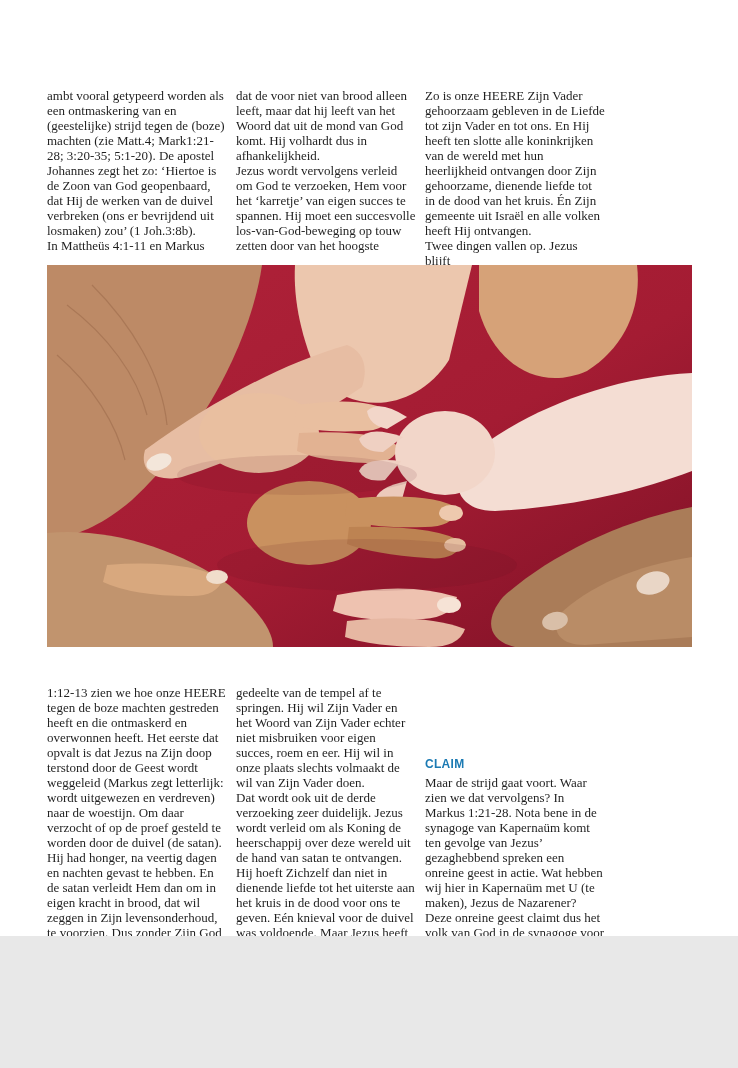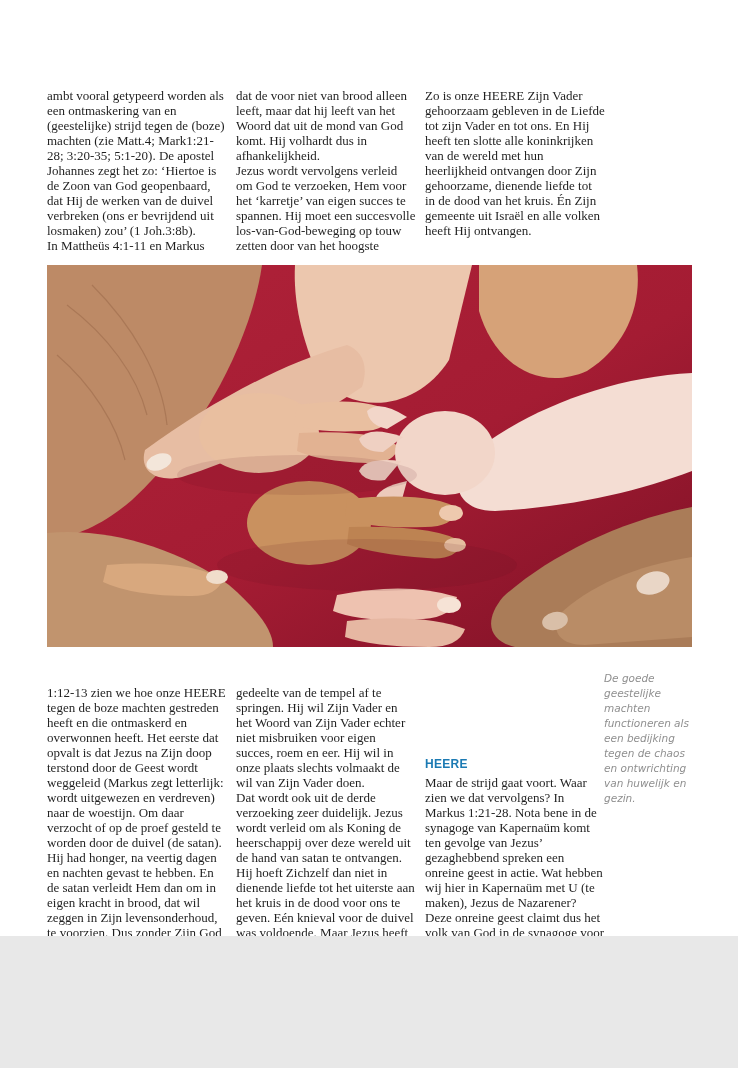--- a/index.html
+++ b/index.html
@@ -53,20 +53,21 @@
     <div class="col">
       <p>ambt vooral getypeerd worden als een ontmaskering van en (geestelijke) strijd tegen de (boze) machten (zie Matt.4; Mark1:21-28; 3:20-35; 5:1-20). De apostel Johannes zegt het zo: ‘Hiertoe is de Zoon van God geopenbaard, dat Hij de werken van de duivel verbreken (ons er bevrijdend uit losmaken) zou’ (1 Joh.3:8b).</p>
       <p>In Mattheüs 4:1-11 en Markus</p>
     </div>
     <div class="col">
       <p>dat de voor niet van brood alleen leeft, maar dat hij leeft van het Woord dat uit de mond van God komt. Hij volhardt dus in afhankelijkheid.</p>
       <p>Jezus wordt vervolgens verleid om God te verzoeken, Hem voor het ‘karretje’ van eigen succes te spannen. Hij moet een succesvolle los-van-God-beweging op touw zetten door van het hoogste</p>
     </div>
     <div class="col">
       <p>Zo is onze HEERE Zijn Vader gehoorzaam gebleven in de Liefde tot zijn Vader en tot ons. En Hij heeft ten slotte alle koninkrijken van de wereld met hun heerlijkheid ontvangen door Zijn gehoorzame, dienende liefde tot in de dood van het kruis. Én Zijn gemeente uit Israël en alle volken heeft Hij ontvangen.</p>
+      <p>Twee dingen vallen op. Jezus blijft</p>
     </div>
   </section>
 
   <figure class="photo" style="margin:0;" aria-label="Stacked hands of adults and children on a red background">
     <svg viewBox="0 0 645 382" preserveAspectRatio="none">
       <defs>
         <linearGradient id="bgRed" x1="0" y1="0" x2="1" y2="1">
           <stop offset="0" stop-color="#b02239"></stop>
           <stop offset="0.55" stop-color="#a41c33"></stop>
           <stop offset="1" stop-color="#7e1126"></stop>
@@ -124,27 +125,26 @@
 
   <section class="cols bottom-section">
     <div class="col">
       <p>1:12-13 zien we hoe onze HEERE tegen de boze machten gestreden heeft en die ontmaskerd en overwonnen heeft. Het eerste dat opvalt is dat Jezus na Zijn doop terstond door de Geest wordt weggeleid (Markus zegt letterlijk: wordt uitgewezen en verdreven) naar de woestijn. Om daar verzocht of op de proef gesteld te worden door de duivel (de satan). Hij had honger, na veertig dagen en nachten gevast te hebben. En de satan verleidt Hem dan om in eigen kracht in brood, dat wil zeggen in Zijn levensonderhoud, te voorzien. Dus zonder Zijn God en Vader, die weet wat wij nodig hebben. Maar Jezus weigert en belijdt met Deuteronomium 8:3</p>
     </div>
     <div class="col">
       <p>gedeelte van de tempel af te springen. Hij wil Zijn Vader en het Woord van Zijn Vader echter niet misbruiken voor eigen succes, roem en eer. Hij wil in onze plaats slechts volmaakt de wil van Zijn Vader doen.</p>
       <p>Dat wordt ook uit de derde verzoeking zeer duidelijk. Jezus wordt verleid om als Koning de heerschappij over deze wereld uit de hand van satan te ontvangen. Hij hoeft Zichzelf dan niet in dienende liefde tot het uiterste aan het kruis in de dood voor ons te geven. Eén knieval voor de duivel was voldoende. Maar Jezus heeft van harte nee gezegd. De HEERE, uw God zult u aanbidden en Hem alleen dienen.</p>
     </div>
     <div class="col">
-      <h3 class="claim-heading">HEERE</h3>
+      <h3 class="claim-heading">CLAIM</h3>
       <p>Maar de strijd gaat voort. Waar zien we dat vervolgens? In Markus 1:21-28. Nota bene in de synagoge van Kapernaüm komt ten gevolge van Jezus’ gezaghebbend spreken een onreine geest in actie. Wat hebben wij hier in Kapernaüm met U (te maken), Jezus de Nazarener? Deze onreine geest claimt dus het volk van God in de synagoge voor zich.</p>
       <p>In Markus 3:20-35 verwijten zelfs de Schriftgeleerden uit Jeruzalem</p>
     </div>
   </section>
 
-  <aside class="sidebar-note">De goede geestelijke machten functioneren als een bedijking tegen de chaos en ontwrichting van huwelijk en gezin.</aside>
 
   <span class="cont-mark">&gt;&gt;</span>
 
   <footer class="footer">
     <span class="f-left">DE WAARHEIDSVRIEND</span>
     <span class="f-center">1 AUGUSTUS 2013</span>
     <span class="f-right">5</span>
   </footer>
 
 </div>

